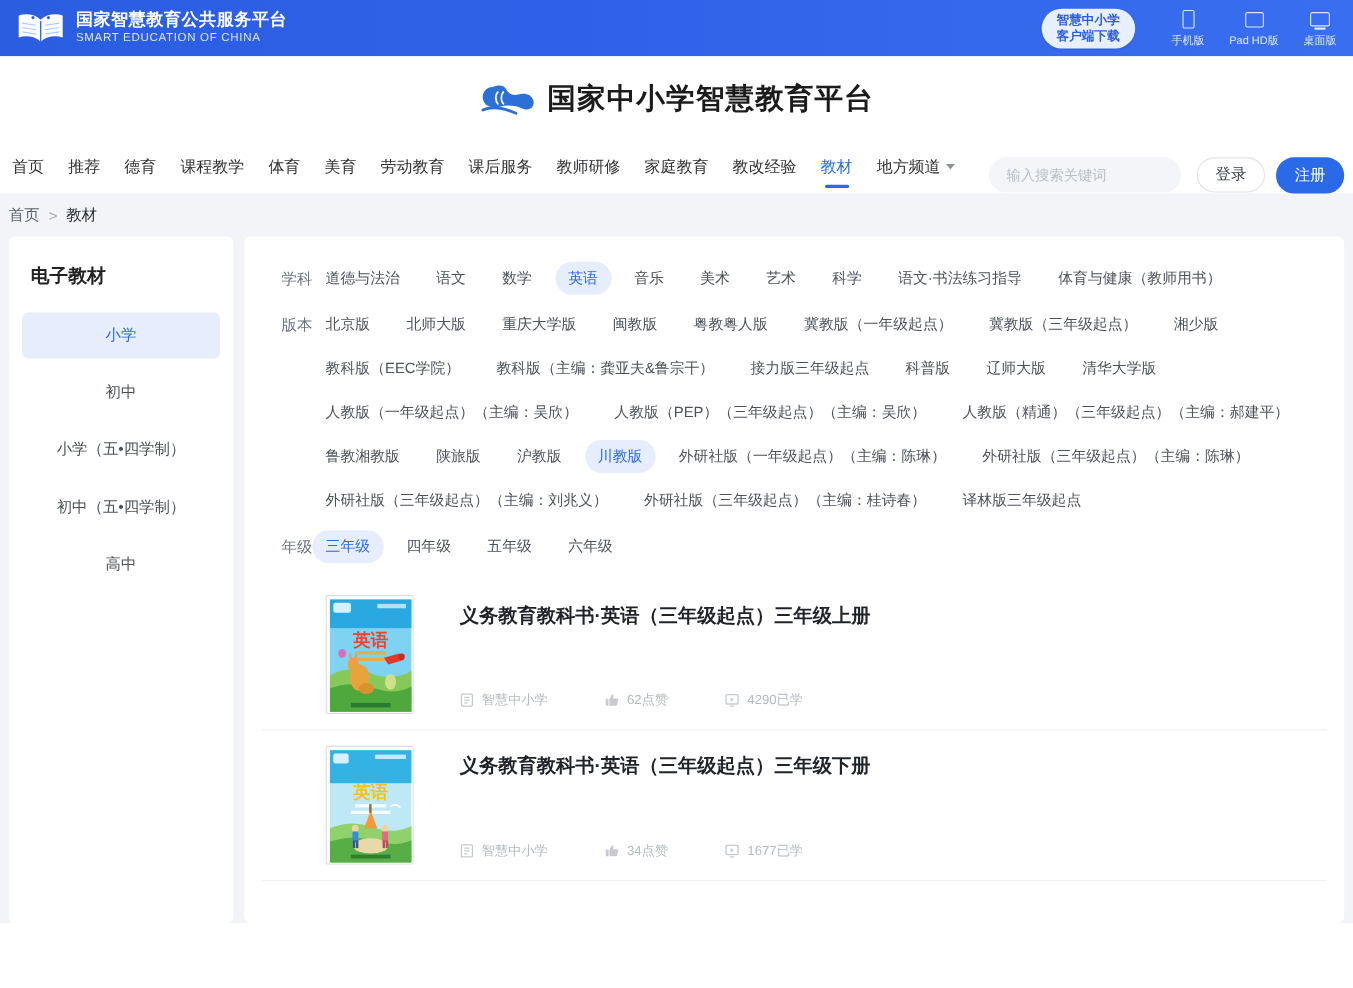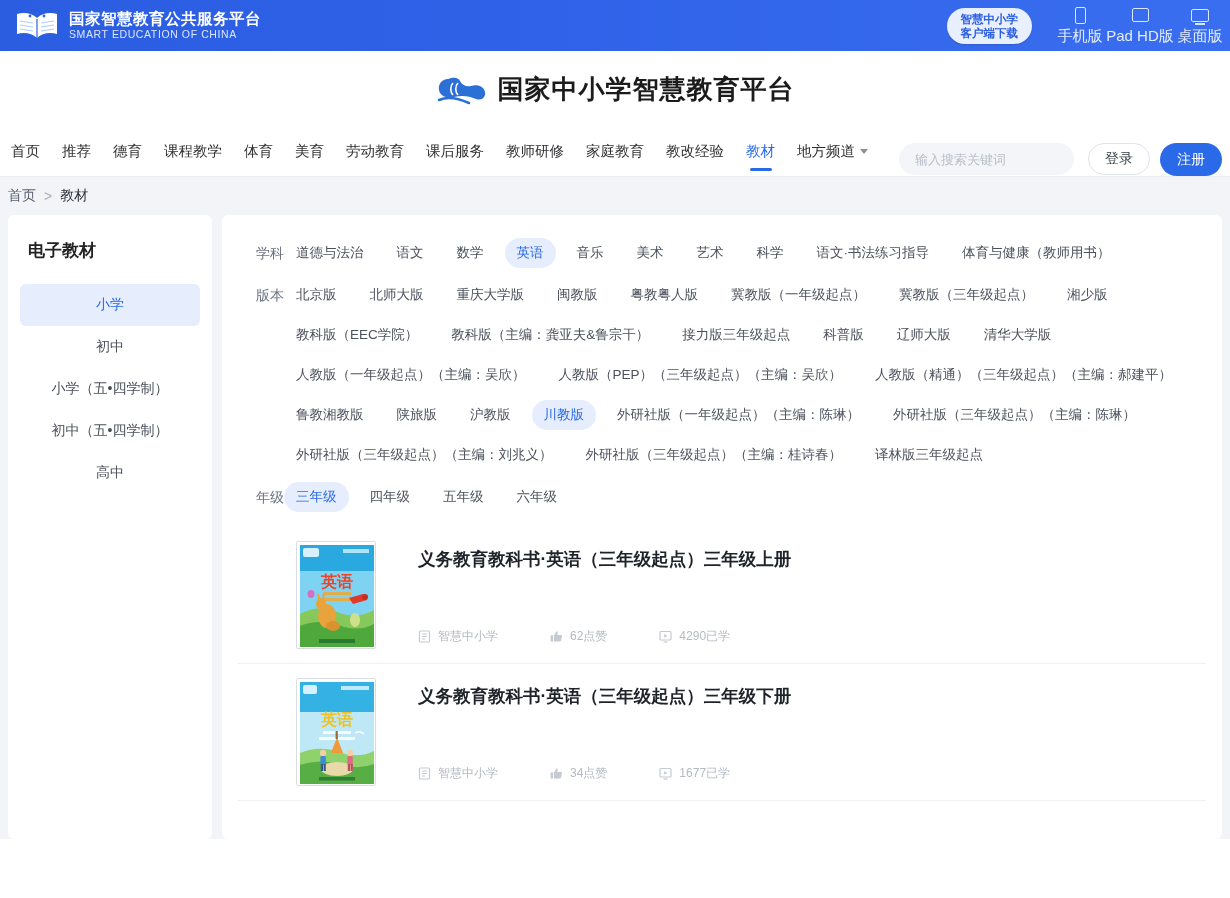--- a/index.html
+++ b/index.html
@@ -39,21 +39,21 @@
     text-align: center; font-weight: bold; cursor: pointer;
     box-shadow: 0 1px 2px rgba(0,0,0,.12);
   }
   .client-btn span { display: block; }
   .devices { display: flex; align-items: flex-start; margin-left: 18px; }
   .device {
     display: flex; flex-direction: column; align-items: center;
     margin: 0 4px; cursor: pointer; width: 52px;
   }
   .device .dev-icon { height: 20px; display: flex; align-items: center; justify-content: center; }
-  .device .dev-label { color: #e3ecff; font-size: 15px; margin-top: 2px; white-space: nowrap; }
+  .device .dev-label { color: #e3ecff; font-size: 10px; margin-top: 2px; white-space: nowrap; }
   .dev-phone { width: 11px; height: 17px; border: 1.4px solid #dbe6ff; border-radius: 2px; }
   .dev-pad { width: 17px; height: 14px; border: 1.4px solid #dbe6ff; border-radius: 2px; }
   .dev-desk { width: 18px; height: 13px; border: 1.4px solid #dbe6ff; border-radius: 2px; position: relative; }
   .dev-desk:after {
     content: ""; position: absolute; bottom: -4px; left: 3px;
     width: 10px; height: 2px; background: #dbe6ff;
   }
 
   
   .site-header {
@@ -130,21 +130,21 @@
     width: 204px; background: #fff; border-radius: 6px; flex: none;
     padding: 18px 12px 0 12px;
   }
   .sidebar-title {
     font-size: 17px; font-weight: bold; color: #222; padding: 6px 8px 0 8px;
     margin-bottom: 22px;
   }
   .side-item {
     height: 42px; border-radius: 6px; display: flex; align-items: center;
     justify-content: center; font-size: 14px; color: #4a4f5a;
-    cursor: pointer; margin-bottom: 0;
+    cursor: pointer; margin-bottom: 10px;
   }
   .side-item.active { background: #e6edfd; color: #2a6ae8; }
 
   
   .main-card {
     flex: 1; background: #fff; border-radius: 6px;
     padding: 18px 16px 0 16px; overflow: hidden;
   }
   .filter-block { display: flex; align-items: flex-start; margin-bottom: 2px; }
   .filter-label {

